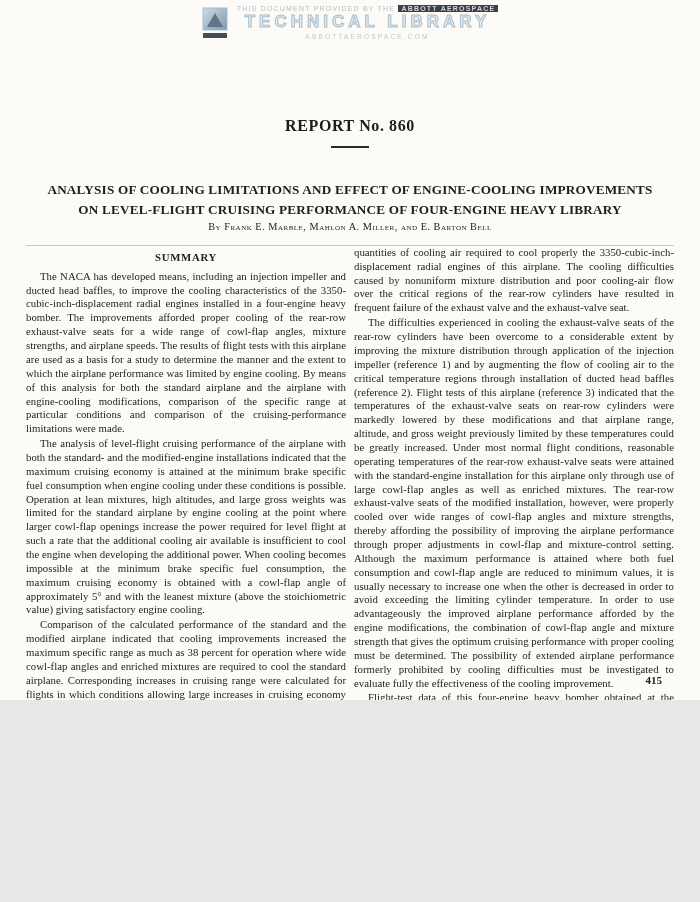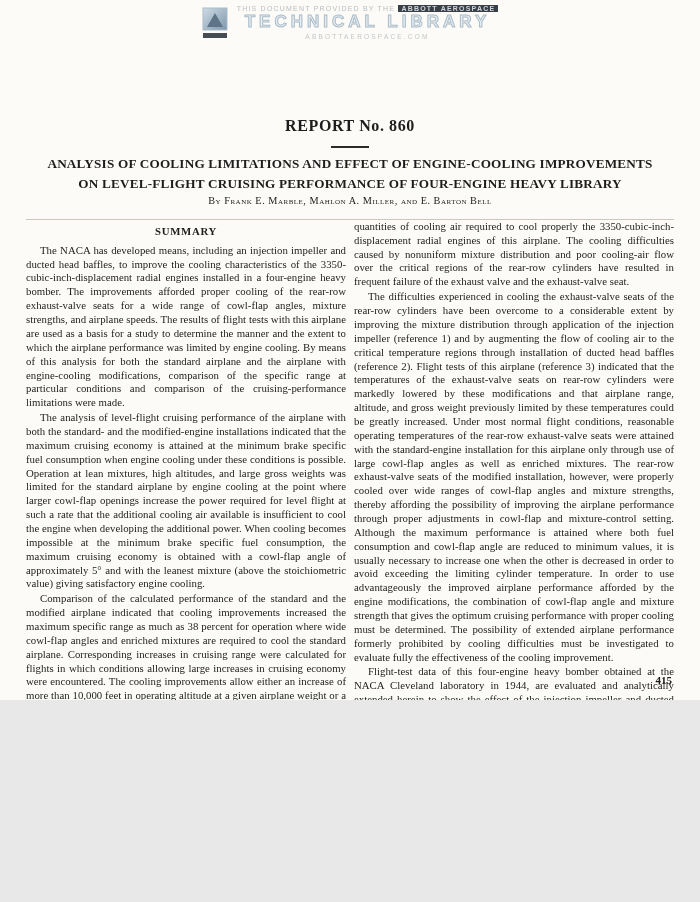--- a/index.html
+++ b/index.html
@@ -32,34 +32,34 @@
   .wm-line2 {
     font-size: 17px; font-weight: bold; letter-spacing: 4px;
     color: #e7edf2; -webkit-text-stroke: 1px #a9bcc9;
     line-height: 1.05; margin-top: 1px; white-space: nowrap;
   }
   .wm-line3 { font-size: 6.5px; letter-spacing: 2.2px; color: #c2c6ca; margin-top: 2px; }
 
   
   .report-no { text-align: center; font-size: 16px; font-weight: bold; letter-spacing: 0.6px; margin-top: 66px; }
   .rule-short { width: 38px; height: 2px; background: #2a2a2a; margin: 11px auto 0; }
-  .title { text-align: center; font-weight: bold; font-size: 13.2px; line-height: 1.55; margin-top: 6px; letter-spacing: 0.2px; }
+  .title { text-align: center; font-weight: bold; font-size: 13.2px; line-height: 1.55; margin-top: 32px; letter-spacing: 0.2px; }
   .byline { text-align: center; font-size: 10.3px; margin-top: 0; font-variant: small-caps; letter-spacing: 0.5px; }
   .rule-full { height: 1px; background: #cdc8ba; margin-top: 13px; }
 
   
   .columns { display: flex; gap: 8px; }
   .col { flex: 1; min-width: 0; text-align: justify; font-size: 10.8px; line-height: 1.285; }
   .heading { text-align: center; font-size: 10.8px; font-weight: bold; letter-spacing: 0.7px; margin: 5px 0 5px; }
   .heading.later { margin-top: 8px; }
   .para { margin: 0 0 1px; }
   .para.indent { text-indent: 14px; }
   .italic { }
 
-  .page-number { position: absolute; right: 28px; bottom: 14px; font-size: 11px; font-weight: bold; }
+  .page-number { position: absolute; right: 38px; bottom: 14px; font-size: 11px; font-weight: bold; }
 </style>
 </head>
 <body>
 
 <div class="page">
 
   <div class="watermark">
     <svg class="wm-logo" width="26" height="32" viewBox="0 0 26 32" xmlns="http://www.w3.org/2000/svg">
       <defs>
         <linearGradient id="lg1" x1="0" y1="0" x2="1" y2="1">

